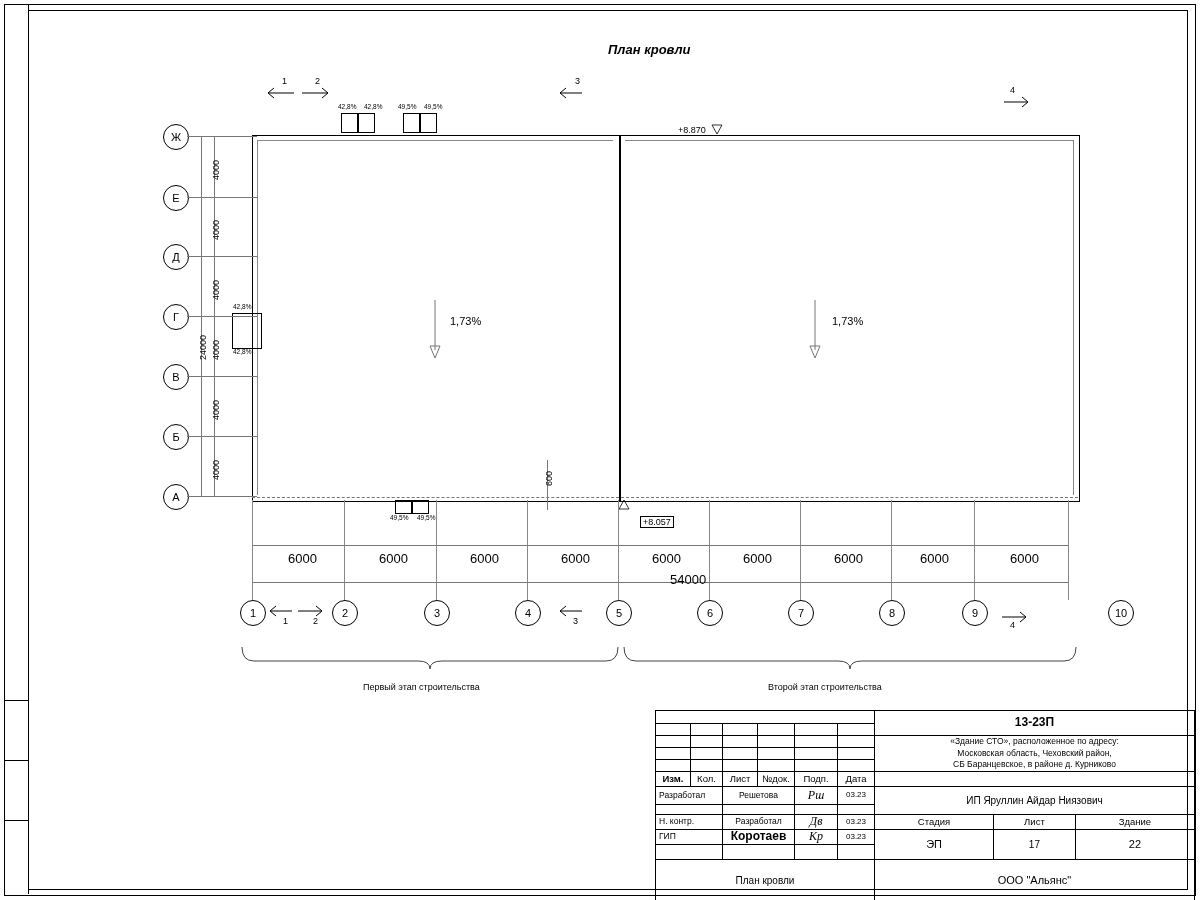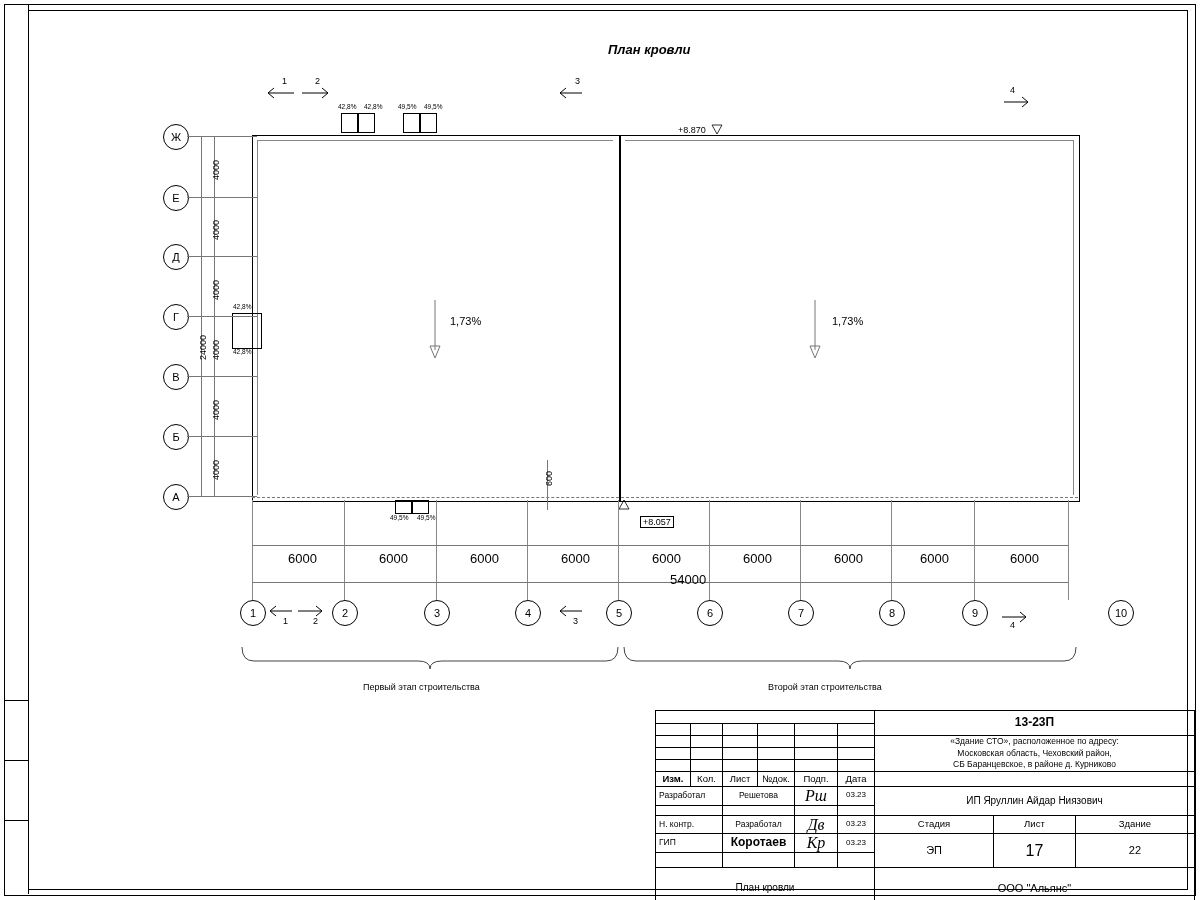--- a/index.html
+++ b/index.html
@@ -26,21 +26,21 @@
 
   .roof-plane{position:absolute;border:1.4px solid #000;background:#fff;}
   .slope-txt{position:absolute;font-size:11px;text-align:center;}
 
   .sectmark{position:absolute;font-size:9px;}
 
   
   .stamp{position:absolute;border-collapse:collapse;font-size:9.5px;}
   .stamp td{border:1px solid #000;padding:0 2px;text-align:center;vertical-align:middle;line-height:1.1;}
   .stamp .l{text-align:left;padding-left:3px;}
-  .sig{font-family:"Liberation Serif",serif;font-style:italic;font-size:16px;color:#000;}
+  .sig{font-family:"Liberation Serif",serif;font-style:italic;font-size:12px;color:#000;}
 
   .brace{position:absolute;font-size:9px;text-align:center;}
   svg{display:block;}
 </style>
 </head>
 <body>
 
 <div id="sheet">
 
   <div class="frame-outer"></div>
@@ -295,21 +295,21 @@
       <td>Стадия</td>
       <td>Лист</td>
       <td colspan="2">Здание</td>
     </tr>
     <tr>
       <td colspan="2" class="l" style="height:14px;font-size:8.5px;">ГИП</td>
       <td colspan="2" style="font-size:12px;font-weight:bold;">Коротаев</td>
       <td class="sig">Кр</td>
       <td style="font-size:8px;">03.23</td>
       <td rowspan="2" style="font-size:11px;">ЭП</td>
-      <td rowspan="2" style="font-size:16px;">17</td>
+      <td rowspan="2" style="font-size:10px;">17</td>
       <td colspan="2" rowspan="2" style="font-size:11px;">22</td>
     </tr>
     <tr>
       <td colspan="2" class="l" style="height:14px;"></td>
       <td colspan="2"></td>
       <td class="sig"></td>
       <td></td>
     </tr>
     <tr>
       <td colspan="6" rowspan="2" style="height:40px;font-size:10px;">План кровли</td>

